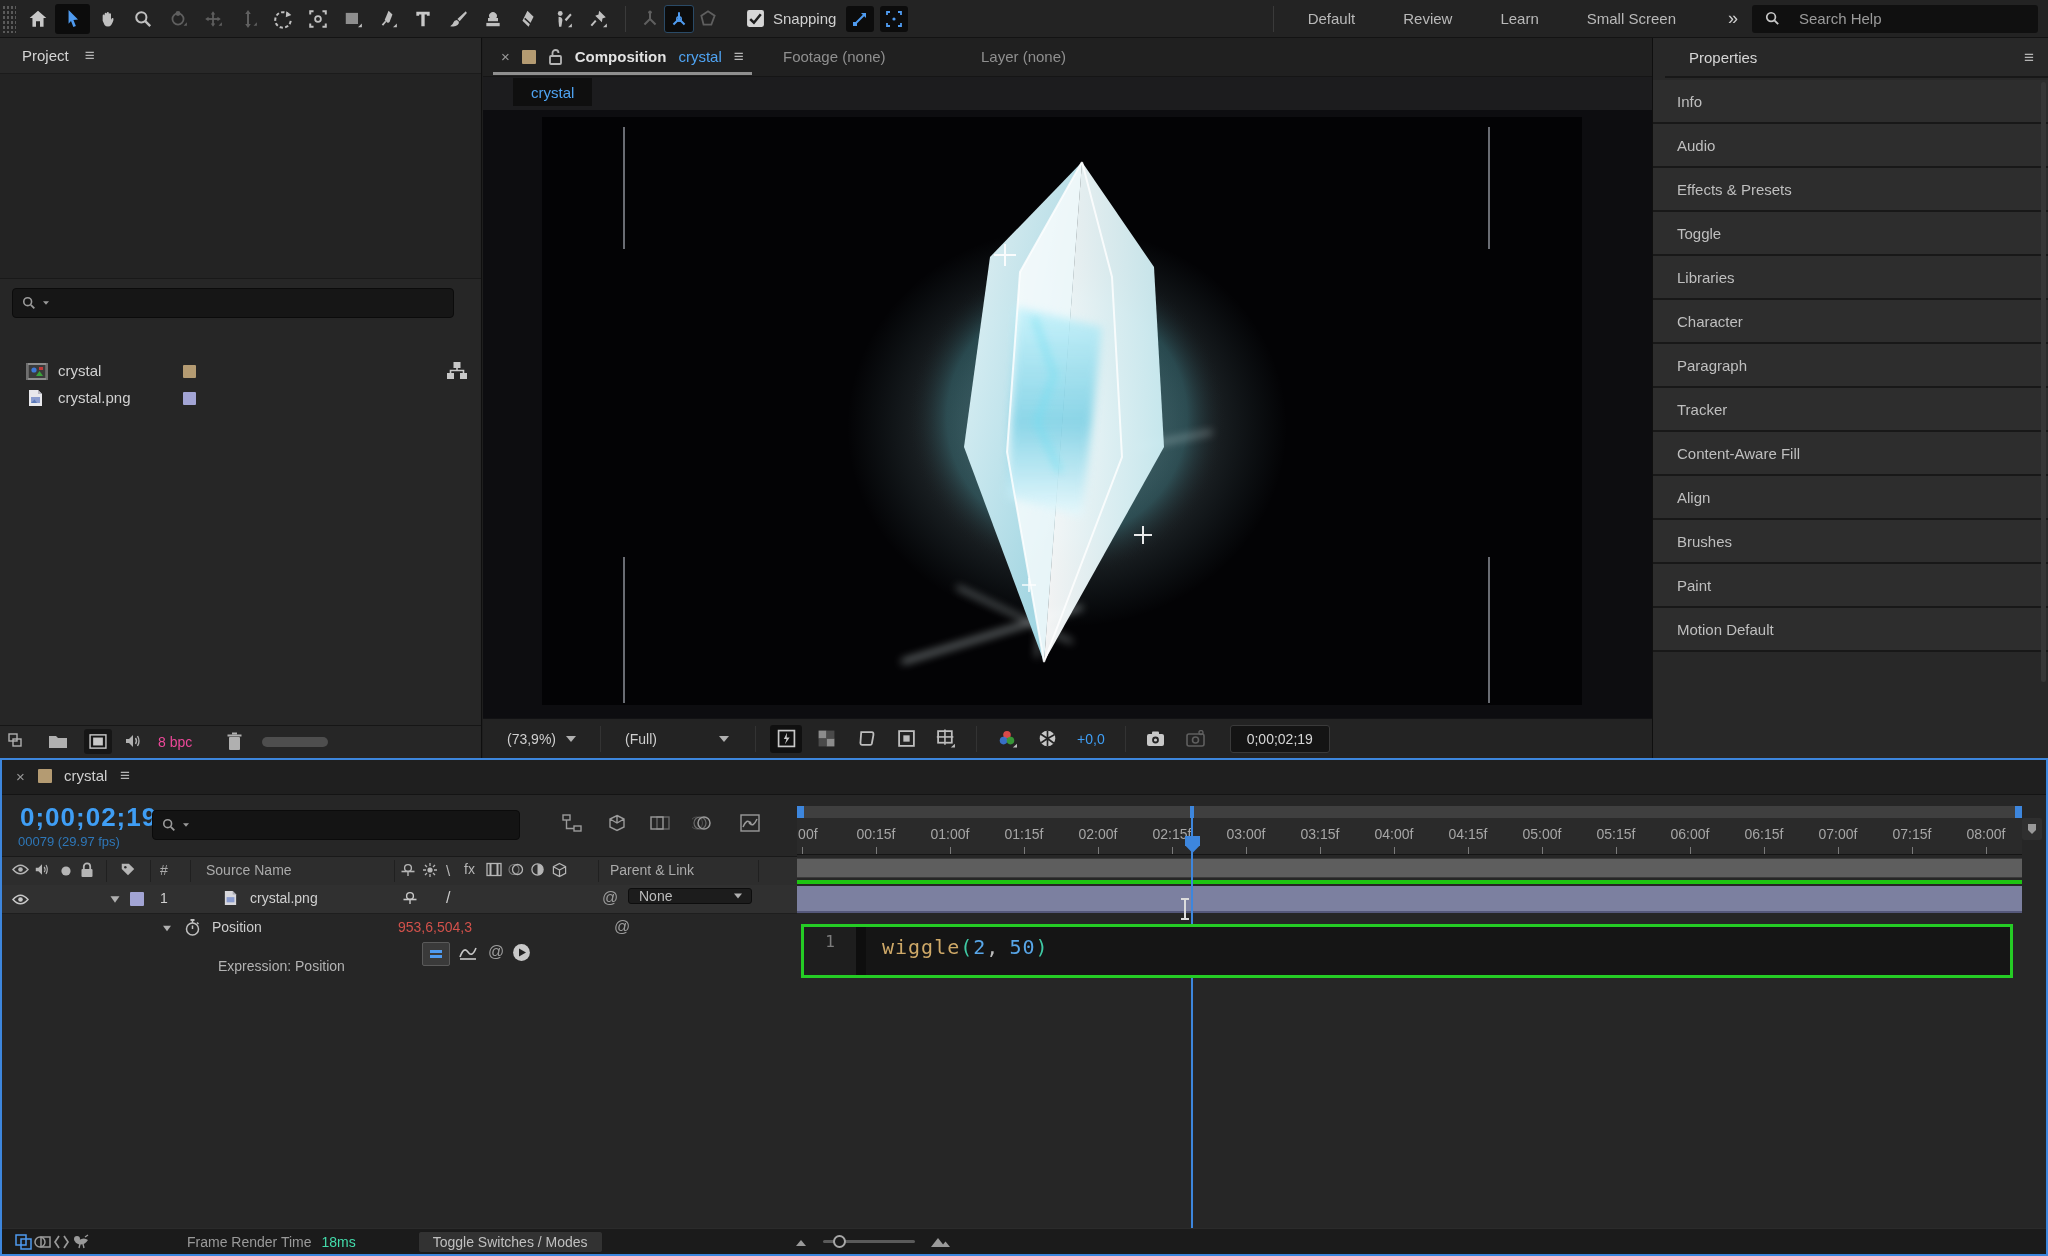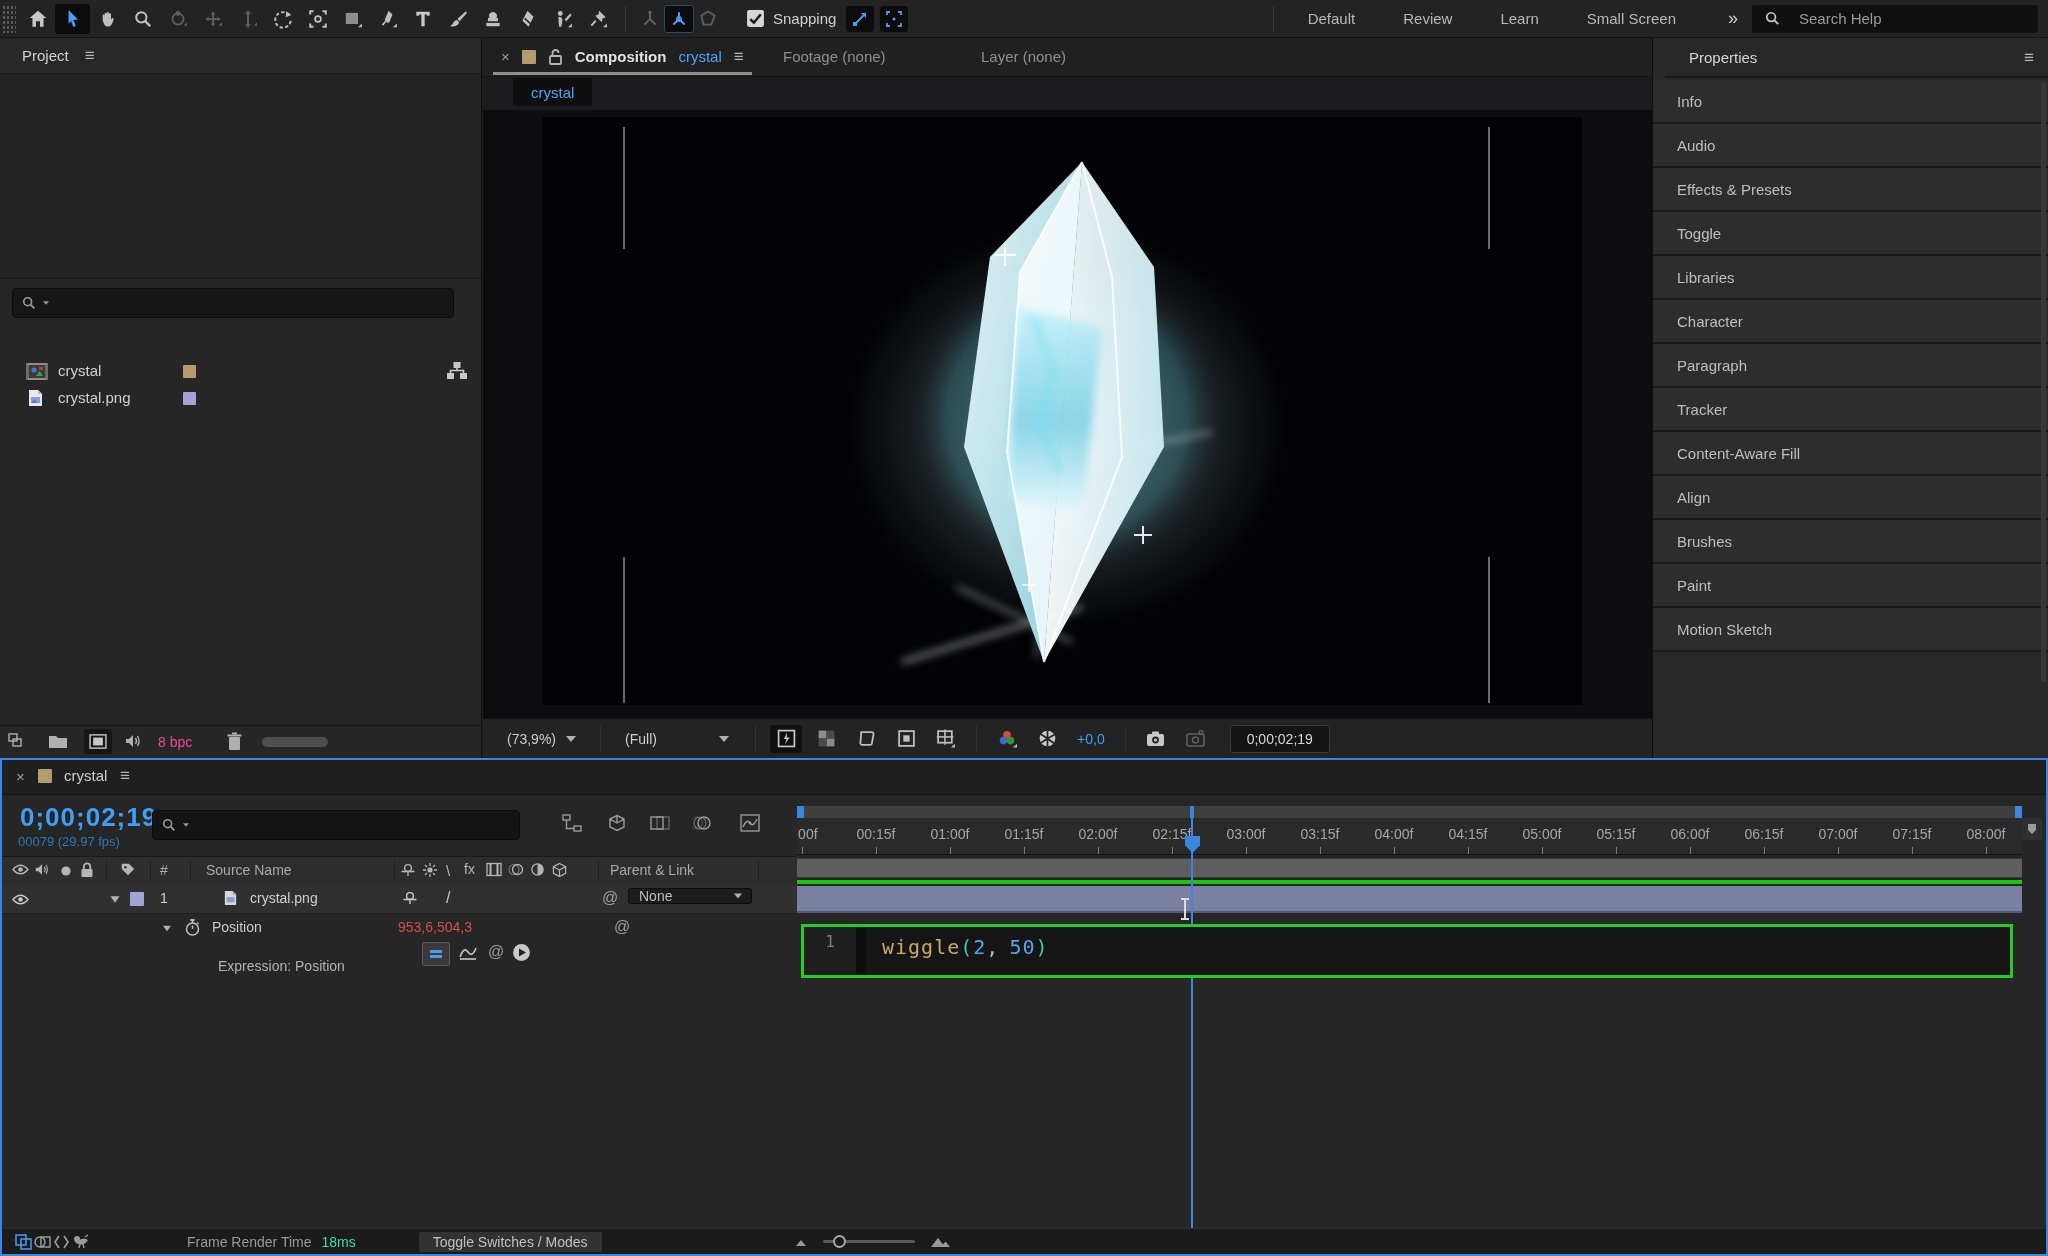--- a/index.html
+++ b/index.html
@@ -546,21 +546,21 @@
       <div class="prow">Effects &amp; Presets</div>
       <div class="prow">Toggle</div>
       <div class="prow">Libraries</div>
       <div class="prow">Character</div>
       <div class="prow">Paragraph</div>
       <div class="prow">Tracker</div>
       <div class="prow">Content-Aware Fill</div>
       <div class="prow">Align</div>
       <div class="prow">Brushes</div>
       <div class="prow">Paint</div>
-      <div class="prow">Motion Sketch</div>
+      <div class="prow">Motion Default</div>
     </div>
     <div class="prscroll"></div>
   </div>
 
   <div class="timeline">
     <div class="tl-tab">
       <span class="abs tabx" style="left:14px;top:8px">×</span>
       <span class="abs tansq" style="left:36px;top:9px"></span>
       <span class="abs" style="left:62px;top:7px;font-size:15px;color:#cfcfcf">crystal</span>
       <span class="ab s menu-glyph abs" style="left:118px;top:7px">≡</span>

